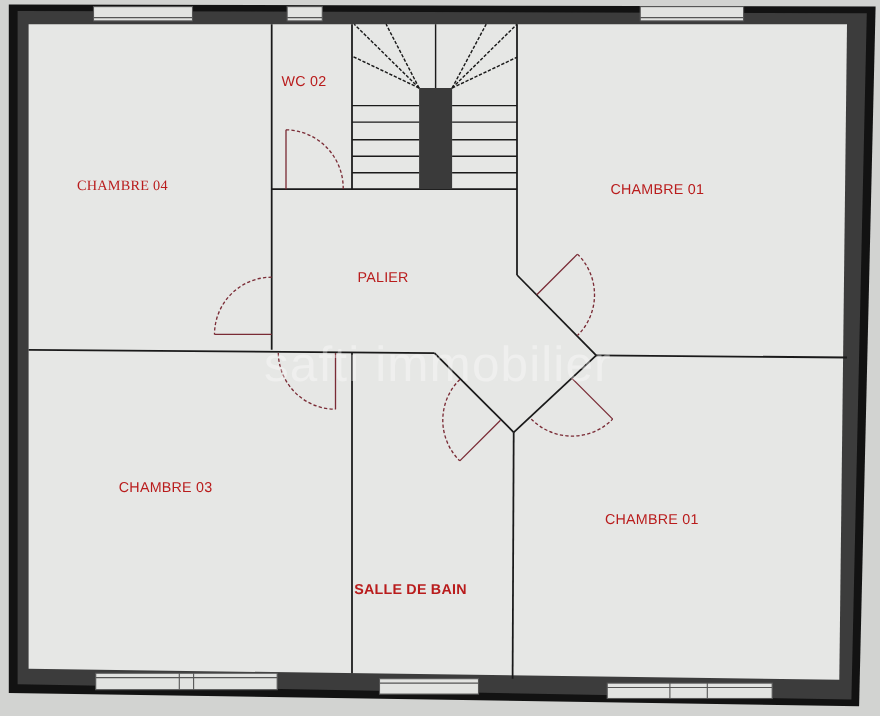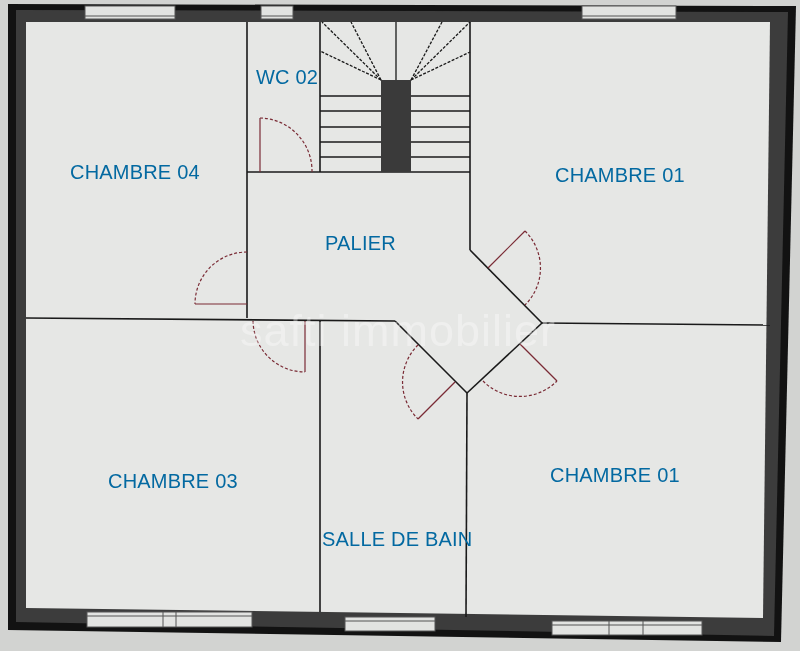--- a/index.html
+++ b/index.html
@@ -1,18 +1,18 @@
 <!DOCTYPE html>
 <html><head>
 <meta charset="utf-8">
 <style>
   html, body { margin:0; padding:0; }
   body { width:800px; height:651px; background:#d2d3d1; overflow:hidden; position:relative; font-family:"Liberation Sans", sans-serif; }
   #plan { position:absolute; left:0; top:0; width:800px; height:651px; }
-  .label { position:absolute; font-size:20px; color:#0369a1; letter-spacing:0.2px; white-space:nowrap; }
+  .label { position:absolute; font-size:13px; color:#b91c1c; letter-spacing:0.2px; white-space:nowrap; }
   .watermark { position:absolute; left:240px; top:305px; font-size:45px; color:rgba(255,255,255,0.35); letter-spacing:1px; }
 </style>
 </head>
 <body>
 
 <svg id="plan" viewBox="0 0 800 651" xmlns="http://www.w3.org/2000/svg">
 
   <path d="M8 4 L796 6 L781 642 L8 630 Z" fill="#121212"></path>
   <path d="M16 10 L788 12 L774 636 L16 622 Z" fill="#3c3c3c"></path>
 
@@ -94,19 +94,19 @@
     <line x1="418" y1="419" x2="455" y2="382"></line>
     <path d="M418 345 A52 52 0 0 0 418 419" stroke-dasharray="3 2"></path>
 
     <line x1="520" y1="344" x2="557" y2="381"></line>
     <path d="M483 381 A52 52 0 0 0 557 381" stroke-dasharray="3 2"></path>
   </g>
 </svg>
 
 <div class="watermark">safti immobilier</div>
 
-<div class="label" style="left:70px; top:161px;">CHAMBRE 04</div>
+<div class="label" style="left:70px; top:161px;font-family:Liberation Serif, serif;">CHAMBRE 04</div>
 <div class="label" style="left:256px; top:66px;">WC 02</div>
 <div class="label" style="left:555px; top:164px;text-align:center;">CHAMBRE 01</div>
-<div class="label" style="left:325px; top:232px;">PALIER</div>
-<div class="label" style="left:108px; top:470px;text-align:center;">CHAMBRE 03</div>
-<div class="label" style="left:322px; top:528px;">SALLE DE BAIN</div>
+<div class="label" style="left:325px; top:244px;">PALIER</div>
+<div class="label" style="left:108px; top:435px;text-align:center;">CHAMBRE 03</div>
+<div class="label" style="left:322px; top:528px;font-weight:bold;">SALLE DE BAIN</div>
 <div class="label" style="left:550px; top:464px;">CHAMBRE 01</div>
 
 </body></html>

